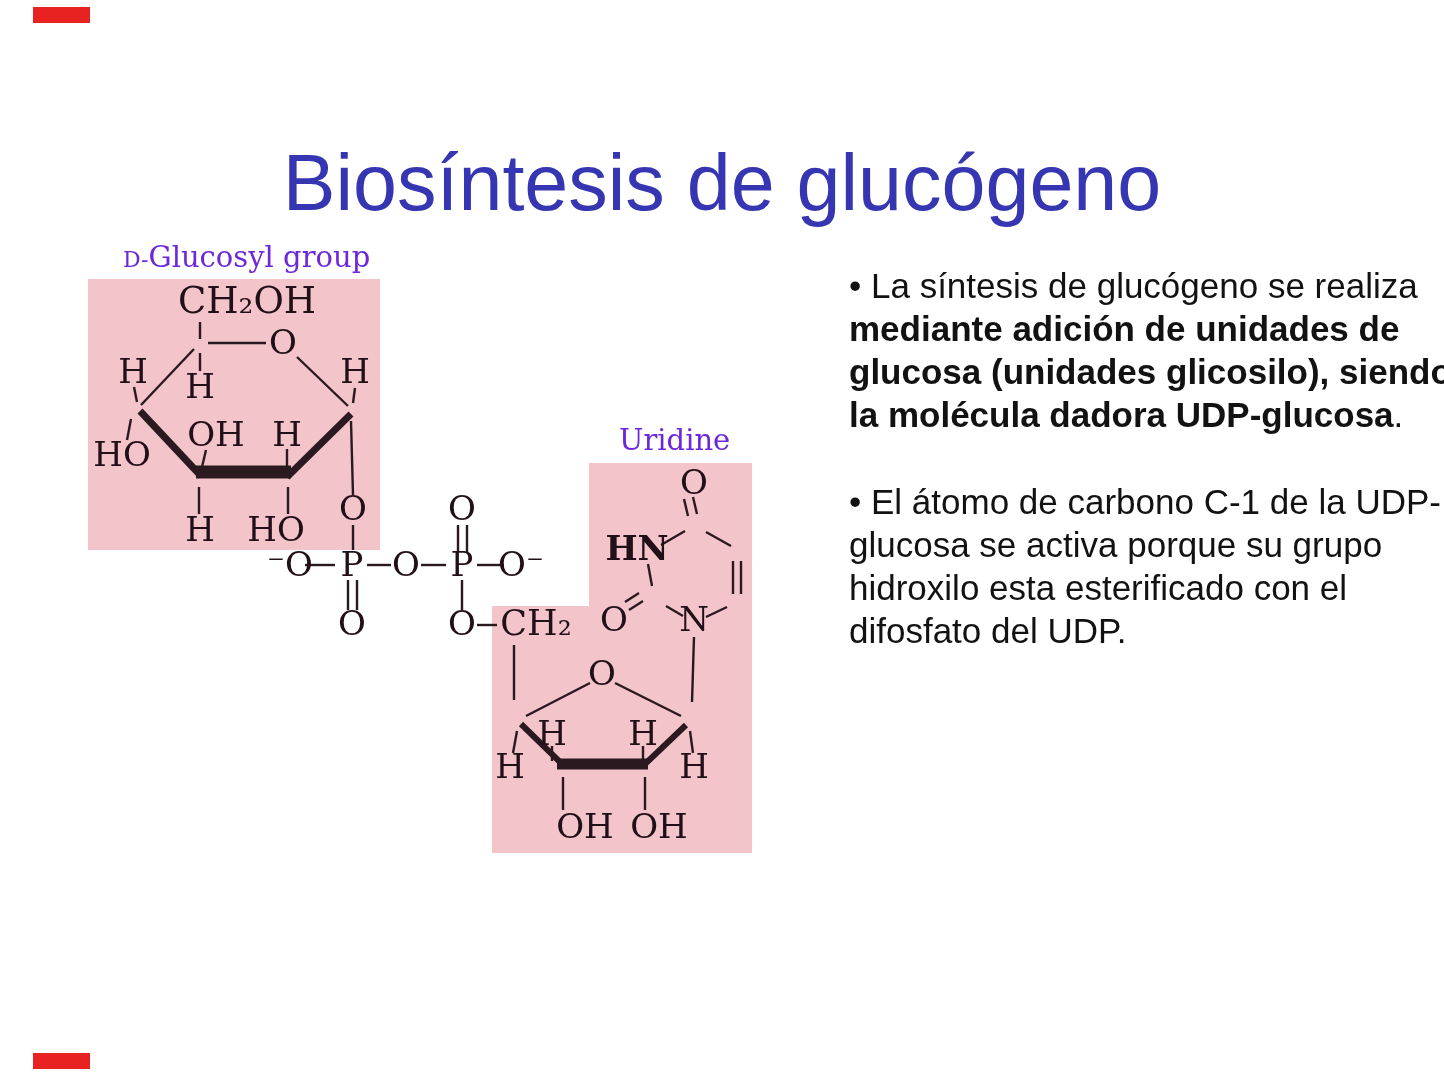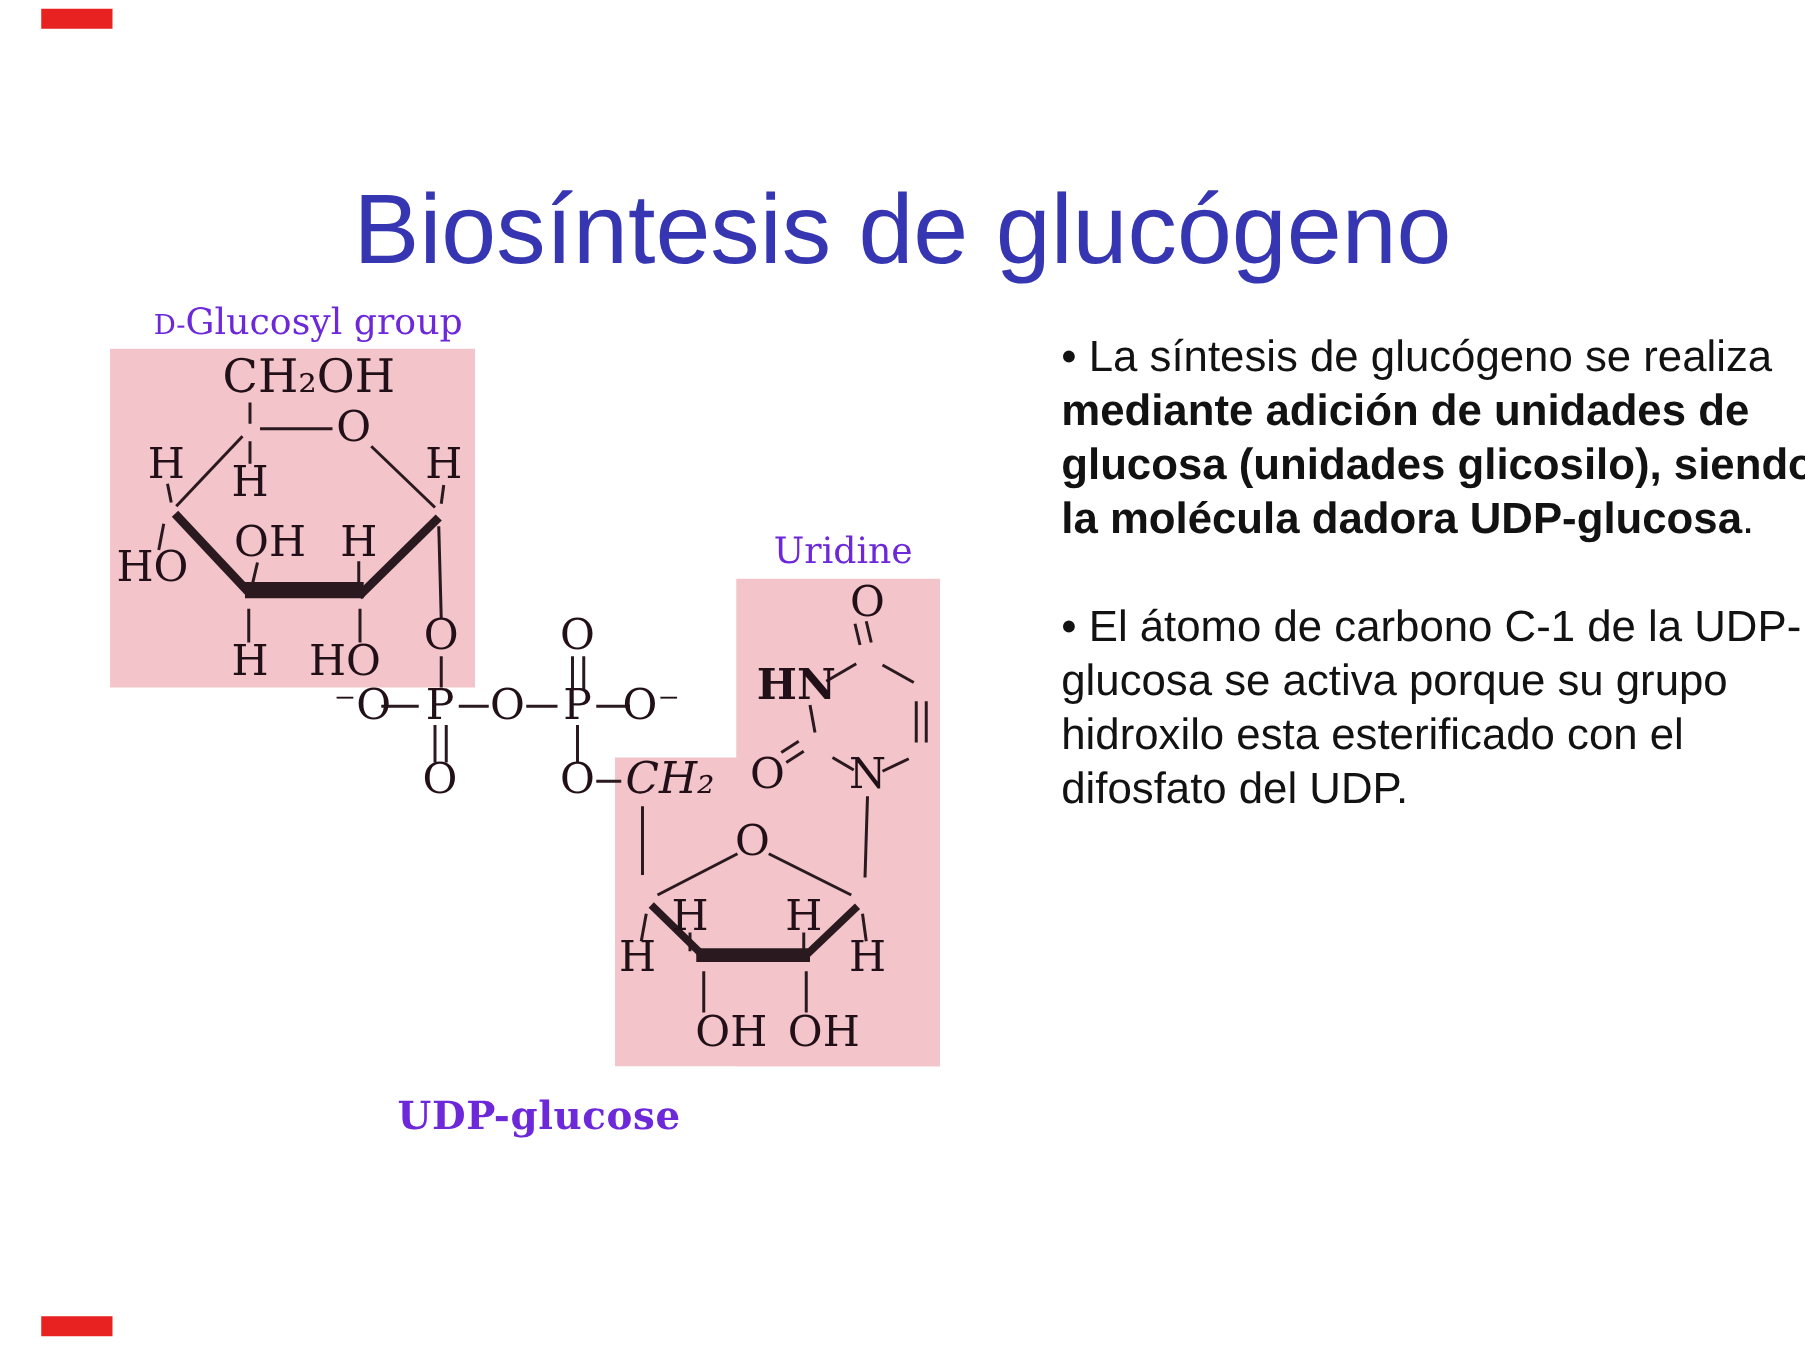--- a/index.html
+++ b/index.html
@@ -119,38 +119,37 @@
       <span class="atom" style="left: 276px; top: 531px; font-size: 34px;">HO</span>
       <span class="atom" style="left: 353px; top: 510px; font-size: 34px;">O</span>
       <span class="atom" style="left: 290px; top: 566px; font-size: 34px;">⁻O</span>
       <span class="atom" style="left: 352px; top: 566px; font-size: 34px;">P</span>
       <span class="atom" style="left: 406px; top: 566px; font-size: 34px;">O</span>
       <span class="atom" style="left: 462px; top: 566px; font-size: 34px;">P</span>
       <span class="atom" style="left: 521px; top: 566px; font-size: 34px;">O⁻</span>
       <span class="atom" style="left: 352px; top: 625px; font-size: 34px;">O</span>
       <span class="atom" style="left: 462px; top: 510px; font-size: 34px;">O</span>
       <span class="atom" style="left: 462px; top: 625px; font-size: 34px;">O</span>
-      <span class="atom" style="left: 536px; top: 625px; font-size: 35px; font-style: italic;">CH₂</span>
+      <span class="atom" style="left: 536px; top: 625px; font-size: 35px;">CH₂</span>
       <span class="atom" style="left: 694px; top: 484px; font-size: 34px;">O</span>
       <span class="atom" style="left: 637px; top: 550px; font-size: 34px; font-weight: bold;">HN</span>
       <span class="atom" style="left: 614px; top: 621px; font-size: 34px;">O</span>
       <span class="atom" style="left: 694px; top: 621px; font-size: 34px;">N</span>
       <span class="atom" style="left: 602px; top: 675px; font-size: 34px;">O</span>
       <span class="atom" style="left: 552px; top: 735px; font-size: 34px;">H</span>
       <span class="atom" style="left: 643px; top: 735px; font-size: 34px;">H</span>
       <span class="atom" style="left: 510px; top: 768px; font-size: 34px;">H</span>
       <span class="atom" style="left: 694px; top: 768px; font-size: 34px;">H</span>
       <span class="atom" style="left: 585px; top: 828px; font-size: 34px;">OH</span>
       <span class="atom" style="left: 659px; top: 828px; font-size: 34px;">OH</span>
     </div>
 
   <div id="cap-glucosyl" class="figcap">
     <span class="prefix">D-</span><span>Glucosyl group</span>
   </div>
   <div id="cap-uridine" class="figcap">Uridine</div>
-  <div id="cap-udp" class="figcap">UDP-glucose</div>
 
   <div id="bullets">
     <p><span>• La síntesis de glucógeno se realiza </span><span class="bold">mediante adición de unidades de glucosa (unidades glicosilo), siendo la molécula dadora UDP-glucosa</span><span>.</span></p>
     <p>• El átomo de carbono C-1 de la UDP-glucosa se activa porque su grupo hidroxilo esta esterificado con el difosfato del UDP.</p>
   </div>
 
 </div>
 
 </body></html>

